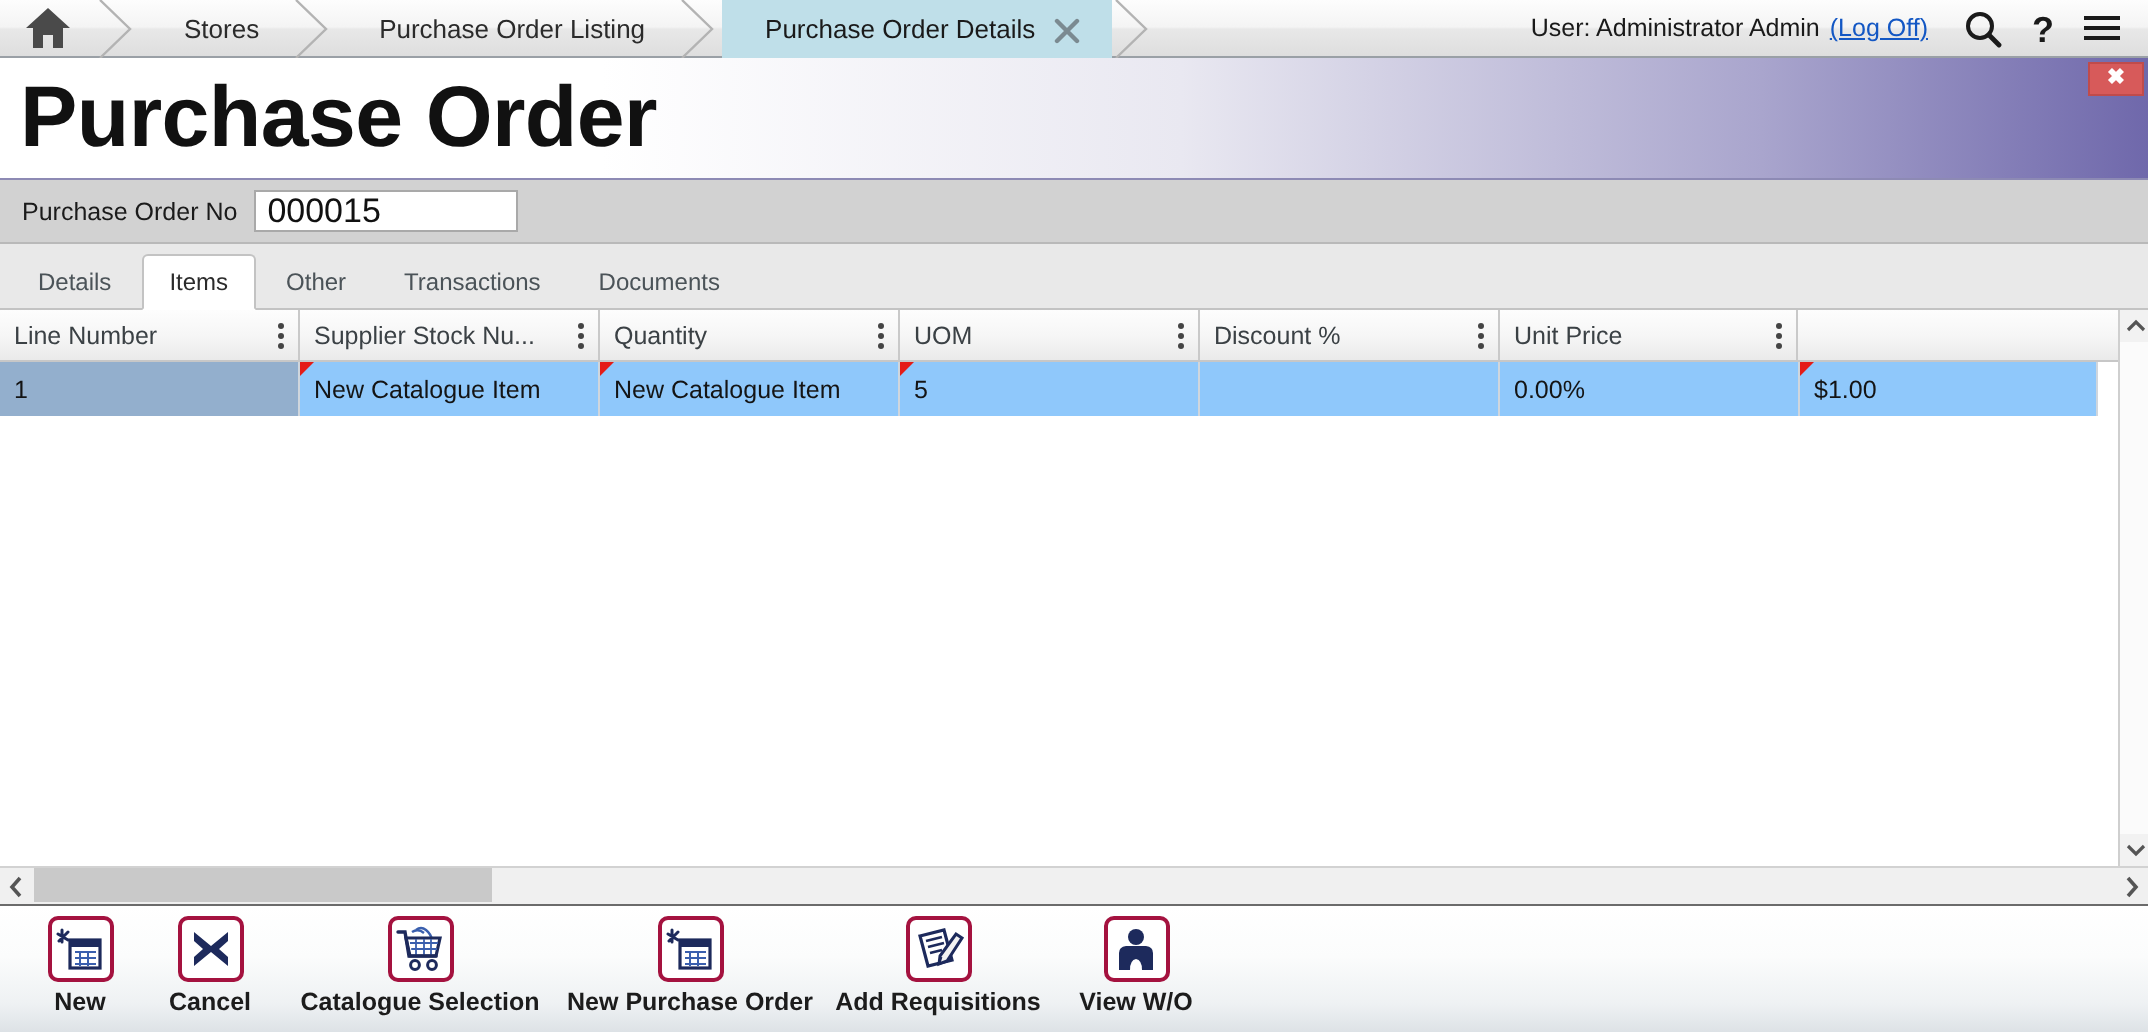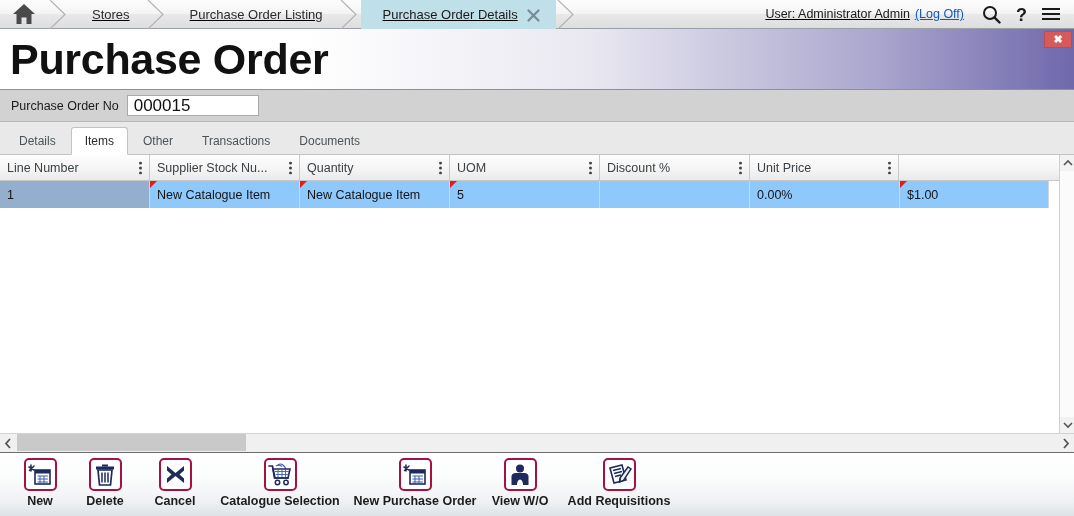--- a/index.html
+++ b/index.html
@@ -10,21 +10,21 @@
     overflow: hidden;
     background: #fff;
   }
   #app { position: relative; width: 1074px; height: 516px; }
 
   
   .topbar {
     position: absolute; top: 0; left: 0; width: 1074px; height: 29px;
     background: linear-gradient(to bottom, #fdfdfd 0%, #f4f4f4 48%, #e8e8e8 52%, #dedede 100%);
     border-bottom: 1px solid #9aa0a6;
-    display: flex; align-items: center; text-decoration: underline;
+    display: flex; align-items: center;
   }
   .crumbs { display: flex; align-items: stretch; height: 29px; }
   .home-crumb {
     position: relative; width: 48px; height: 29px;
     display: flex; align-items: center; justify-content: center;
   }
   .home-icon { width: 24px; height: 22px; display: block; }
   .crumb {
     position: relative; height: 29px; display: flex; align-items: center;
     padding: 0 16px 0 22px; font-size: 13px; color: #2b2b2b;
@@ -423,31 +423,20 @@
           <rect x="7" y="7" width="15" height="14" fill="#fff" stroke="#1d2a5c" stroke-width="1.6"></rect>
           <rect x="7" y="7" width="15" height="3.5" fill="#1d2a5c"></rect>
           <path d="M9.5 13 H20 M9.5 16 H20 M9.5 19 H20" stroke="#3a5fae" stroke-width="1"></path>
           <path d="M12 13 V20 M16 13 V20" stroke="#3a5fae" stroke-width="1"></path>
           <path d="M3 2 L3 8 M1 4 L6 7 M6 3 L1.5 7.5" stroke="#1d2a5c" stroke-width="1.5" stroke-linecap="round"></path>
         </svg>
       </div>
       <div class="tool-label">New</div>
     </div>
 
-    <div class="tool" style="min-width:70px">
-      <div class="tool-icon">
-        <svg width="22" height="24" viewBox="0 0 22 24">
-          <rect x="2" y="3.5" width="18" height="3" fill="#1d2a5c"></rect>
-          <path d="M8 1.5 H14 V3.5 H8 Z" fill="#1d2a5c"></path>
-          <path d="M4 7 H18 L16.5 22 H5.5 Z" fill="#fff" stroke="#1d2a5c" stroke-width="1.7"></path>
-          <path d="M8 9.5 V19.5 M11 9.5 V19.5 M14 9.5 V19.5" stroke="#1d2a5c" stroke-width="1.5"></path>
-        </svg>
-      </div>
-      <div class="tool-label">Delete</div>
-    </div>
 
     <div class="tool" style="min-width:70px">
       <div class="tool-icon">
         <svg width="25" height="25" viewBox="0 0 25 25">
           <path d="M4 4 L12.5 11 L21 4 L21 8.5 L16.5 12.5 L21 16.5 L21 21 L12.5 14 L4 21 L4 16.5 L8.5 12.5 L4 8.5 Z" fill="#1d2a5c"></path>
         </svg>
       </div>
       <div class="tool-label">Cancel</div>
     </div>
 
@@ -473,38 +462,38 @@
           <rect x="7" y="7" width="15" height="14" fill="#fff" stroke="#1d2a5c" stroke-width="1.6"></rect>
           <rect x="7" y="7" width="15" height="3.5" fill="#1d2a5c"></rect>
           <path d="M9.5 13 H20 M9.5 16 H20 M9.5 19 H20" stroke="#3a5fae" stroke-width="1"></path>
           <path d="M12 13 V20 M16 13 V20" stroke="#3a5fae" stroke-width="1"></path>
           <path d="M3 2 L3 8 M1 4 L6 7 M6 3 L1.5 7.5" stroke="#1d2a5c" stroke-width="1.5" stroke-linecap="round"></path>
         </svg>
       </div>
       <div class="tool-label">New Purchase Order</div>
     </div>
 
-    <div class="tool" style="min-width:80px">
-      <div class="tool-icon">
-        <svg width="22" height="24" viewBox="0 0 22 24">
-          <circle cx="11" cy="5.5" r="4" fill="#1d2a5c"></circle>
-          <path d="M2.5 22 V13.5 Q2.5 10.5 6 10 L16 10 Q19.5 10.5 19.5 13.5 V22 Z" fill="#1d2a5c"></path>
-          <path d="M8 22 Q8 17 11 16.5 Q14 17 14 22 Z" fill="#fff"></path>
-        </svg>
-      </div>
-      <div class="tool-label">View W/O</div>
-    </div>
-
     <div class="tool" style="min-width:118px">
       <div class="tool-icon">
         <svg width="25" height="24" viewBox="0 0 25 24">
           <path d="M3 5 L15 2 L19 17 L7 20 Z" fill="#fff" stroke="#1d2a5c" stroke-width="1.6"></path>
           <path d="M6 7.5 L14 5.5 M7 10.5 L15 8.5 M8 13.5 L14 12" stroke="#1d2a5c" stroke-width="1.4"></path>
           <path d="M13 15 L21 4 L24 6 L16.5 17.5 L12.5 19 Z" fill="#f2f2f2" stroke="#1d2a5c" stroke-width="1.5"></path>
           <path d="M12.5 19 L13.6 15.5" stroke="#1d2a5c" stroke-width="1.2"></path>
         </svg>
       </div>
       <div class="tool-label">Add Requisitions</div>
     </div>
 
+    <div class="tool" style="min-width:80px">
+      <div class="tool-icon">
+        <svg width="22" height="24" viewBox="0 0 22 24">
+          <circle cx="11" cy="5.5" r="4" fill="#1d2a5c"></circle>
+          <path d="M2.5 22 V13.5 Q2.5 10.5 6 10 L16 10 Q19.5 10.5 19.5 13.5 V22 Z" fill="#1d2a5c"></path>
+          <path d="M8 22 Q8 17 11 16.5 Q14 17 14 22 Z" fill="#fff"></path>
+        </svg>
+      </div>
+      <div class="tool-label">View W/O</div>
+    </div>
+
   </div>
 
 </div>
 
 </body></html>

